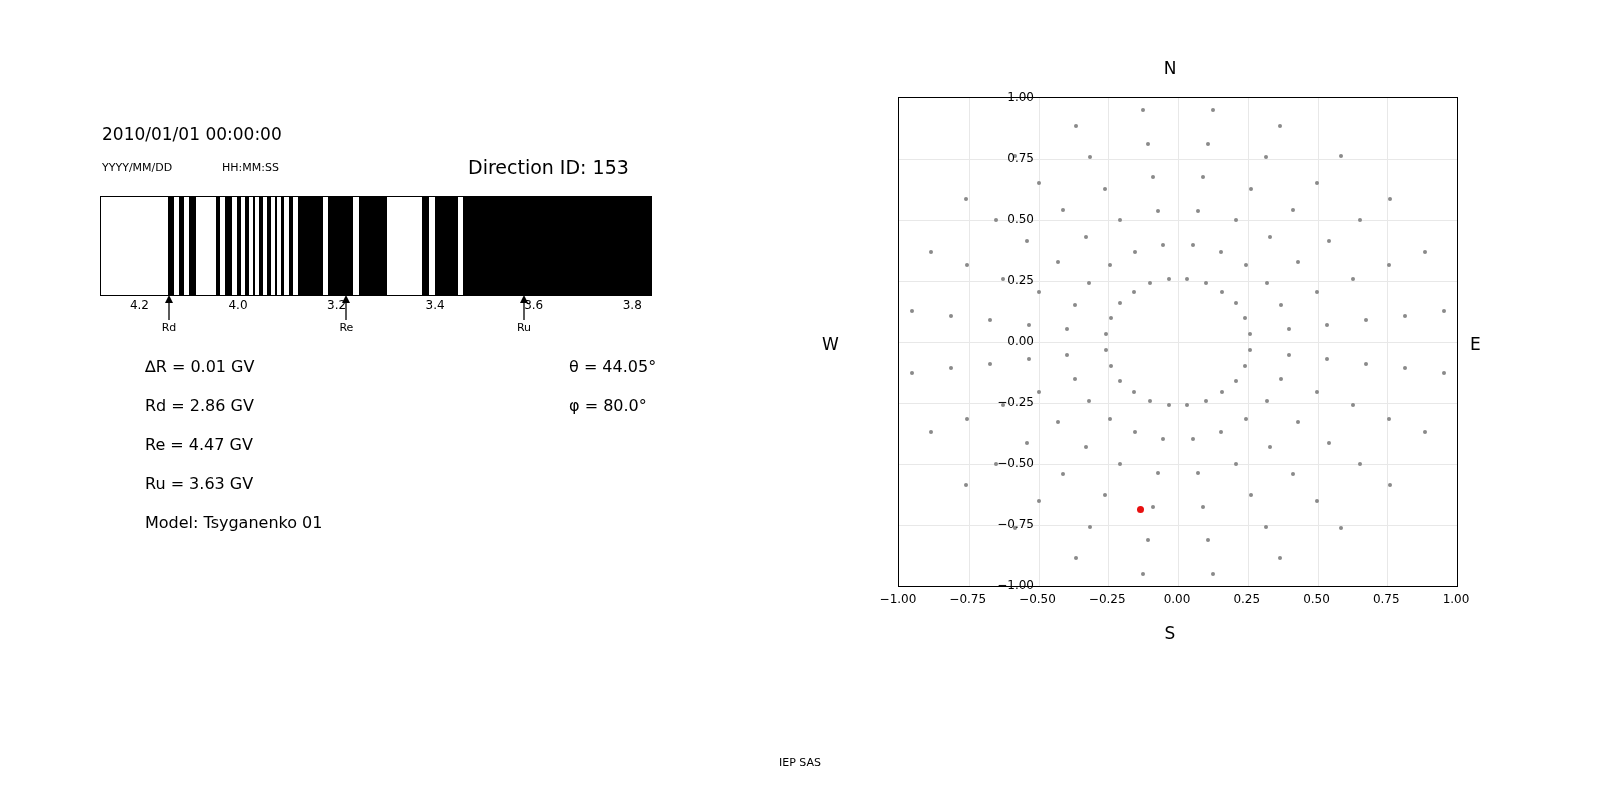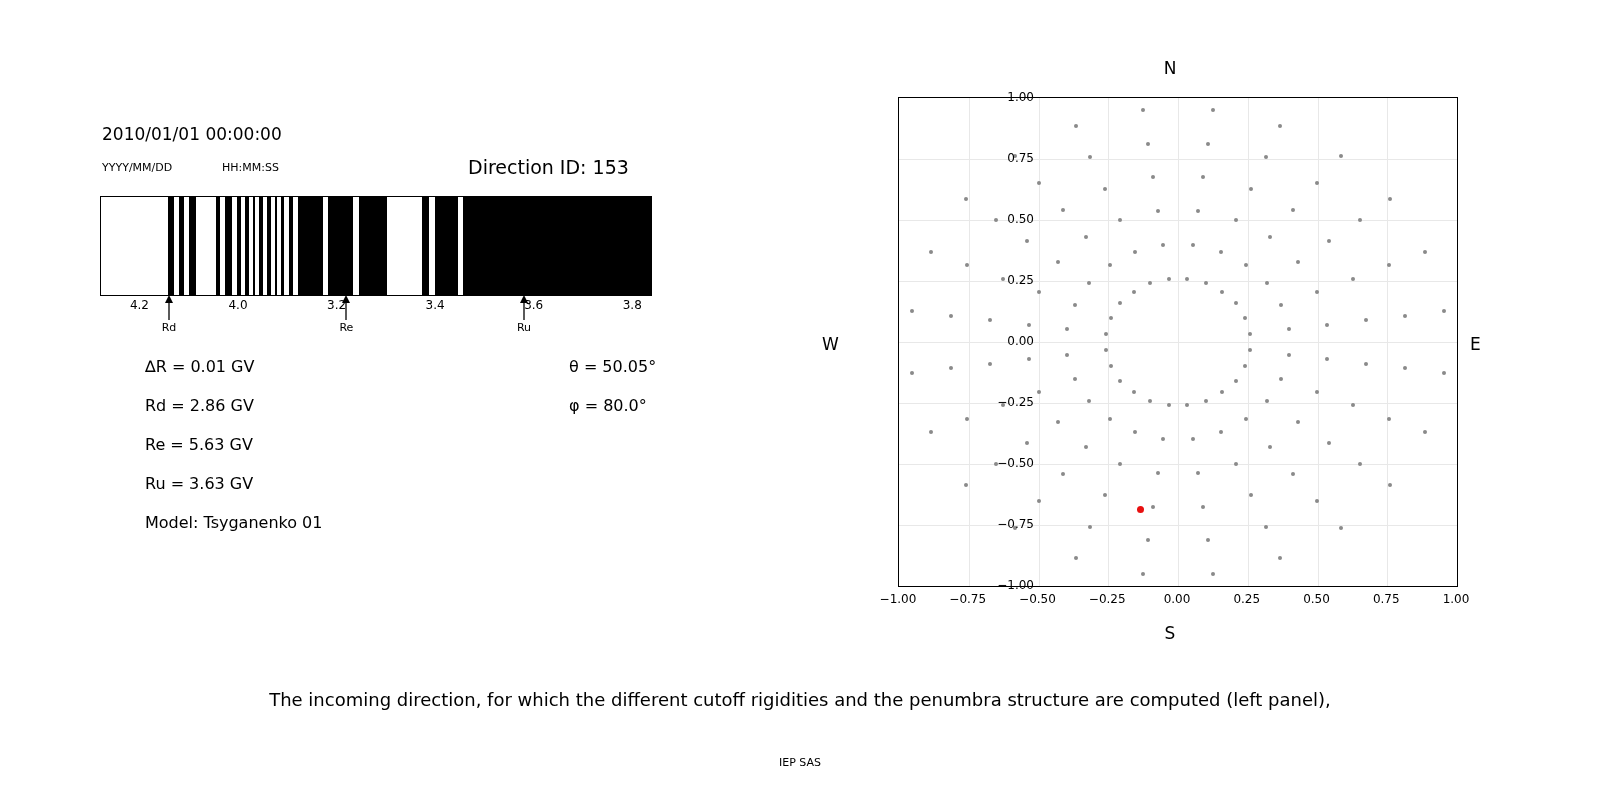--- a/index.html
+++ b/index.html
@@ -268,24 +268,24 @@
         <svg class="arrow" viewBox="0 0 40 26" width="40" height="26">
           <line x1="20" y1="26" x2="20" y2="6" stroke="#000" stroke-width="1.3"></line>
           <polygon points="20,1 16,9 24,9" fill="#000"></polygon>
         </svg>
         <span class="mlabel">Ru</span>
       </div>
     </div>
 
   <div class="stat stat-col1 row1">∆R = 0.01 GV</div>
   <div class="stat stat-col1 row2">Rd = 2.86 GV</div>
-  <div class="stat stat-col1 row3">Re = 5.63 GV</div>
+  <div class="stat stat-col1 row3">Re = 4.47 GV</div>
   <div class="stat stat-col1 row4">Ru = 3.63 GV</div>
   <div class="stat stat-col1 row5">Model: Tsyganenko 01</div>
-  <div class="stat stat-col2 row1">θ = 50.05°</div>
+  <div class="stat stat-col2 row1">θ = 44.05°</div>
   <div class="stat stat-col2 row2">φ = 80.0°</div>
 </div>
 
 <div class="panel-right">
   <div class="compass compass-n">N</div>
   <div class="compass compass-s">S</div>
   <div class="compass compass-w">W</div>
   <div class="compass compass-e">E</div>
 
   <div class="plot-box" id="sky-plot">
@@ -465,15 +465,14 @@
       <div class="xtick" style="left: 307.25px;">−0.25</div>
       <div class="xtick" style="left: 377px;">0.00</div>
       <div class="xtick" style="left: 446.75px;">0.25</div>
       <div class="xtick" style="left: 516.5px;">0.50</div>
       <div class="xtick" style="left: 586.25px;">0.75</div>
       <div class="xtick" style="left: 656px;">1.00</div>
     </div>
 </div>
 
 <div class="caption">
-  <div>The incoming direction, for which the different cutoff rigidities and the penumbra structure are computed (left panel),</div>
 </div>
 <div class="footer">IEP SAS</div>
 
 </body></html>

